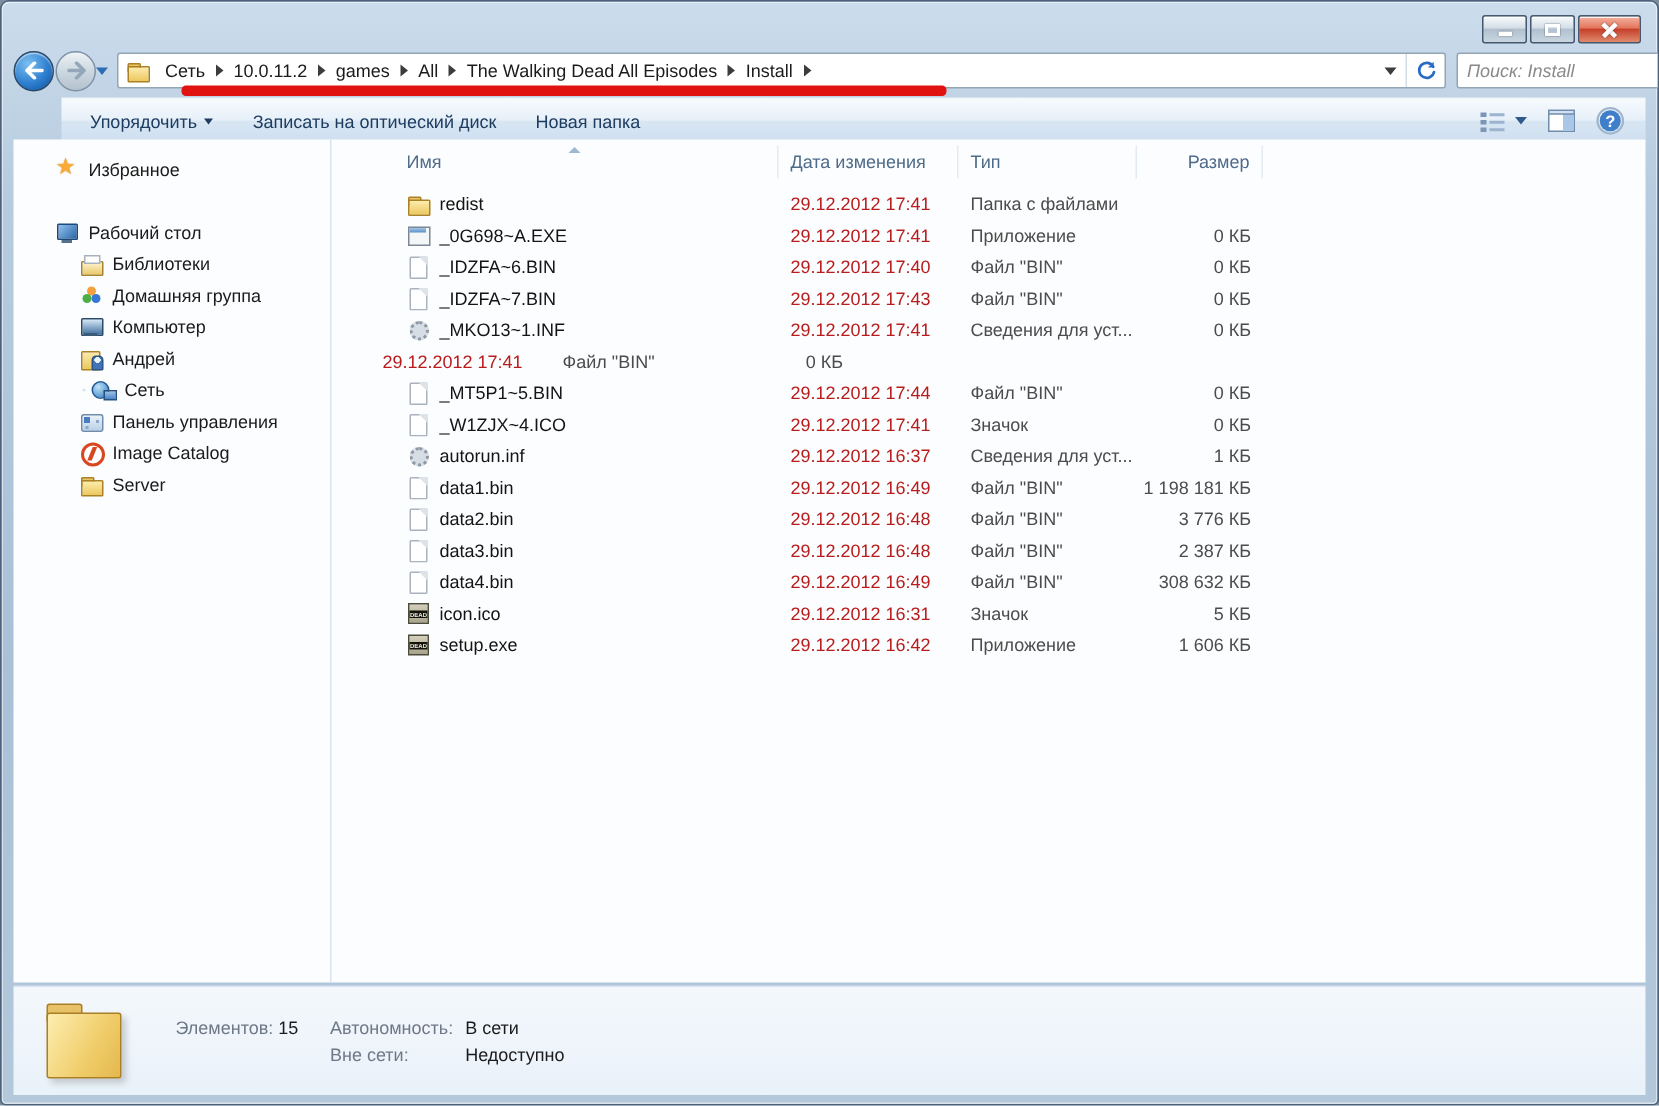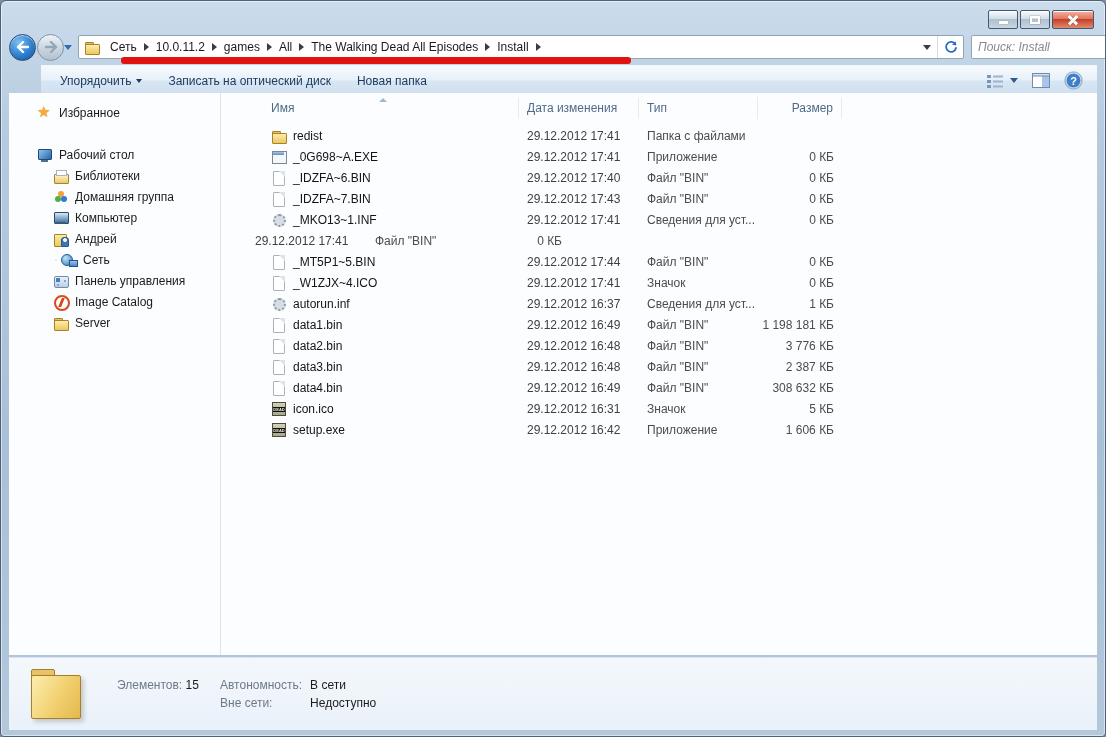--- a/index.html
+++ b/index.html
@@ -105,21 +105,21 @@
   .col-date{ width:120px; }
   .col-type{ width:119px; }
   .col-size{ width:84px; justify-content:flex-end; padding-right:8px; }
   .sort-up{ position:absolute; top:1px; left:50%; margin-left:-4px; width:0; height:0;
     border-left:4px solid transparent; border-right:4px solid transparent; border-bottom:4px solid #9db8d2; }
 
   .rows{ margin-top:6px; }
   .frow{ display:flex; height:21px; align-items:center; font-size:12px; cursor:default; }
   .fcell{ overflow:hidden; white-space:nowrap; }
   .fc-name{ width:272px; padding-left:24px; display:flex; align-items:center; gap:6px; color:#141414; }
-  .fc-date{ width:120px; padding-left:8px; color:#404040; }
+  .fc-date{ width:120px; padding-left:8px; color:#b91c1c; }
   .fc-type{ width:119px; padding-left:8px; color:#4c4c4c; }
   .fc-size{ width:84px; padding-right:8px; text-align:right; color:#4c4c4c; }
 
   
   .details{
     position:absolute; left:8px; right:8px; bottom:6px; height:73px;
     background:linear-gradient(#f4f8fc,#e9f1f9); border-top:1px solid #d9e4f0;
     display:flex; align-items:center;
   }
   .bigfolder{ position:relative; width:58px; height:50px; margin-left:20px; flex:none; }

